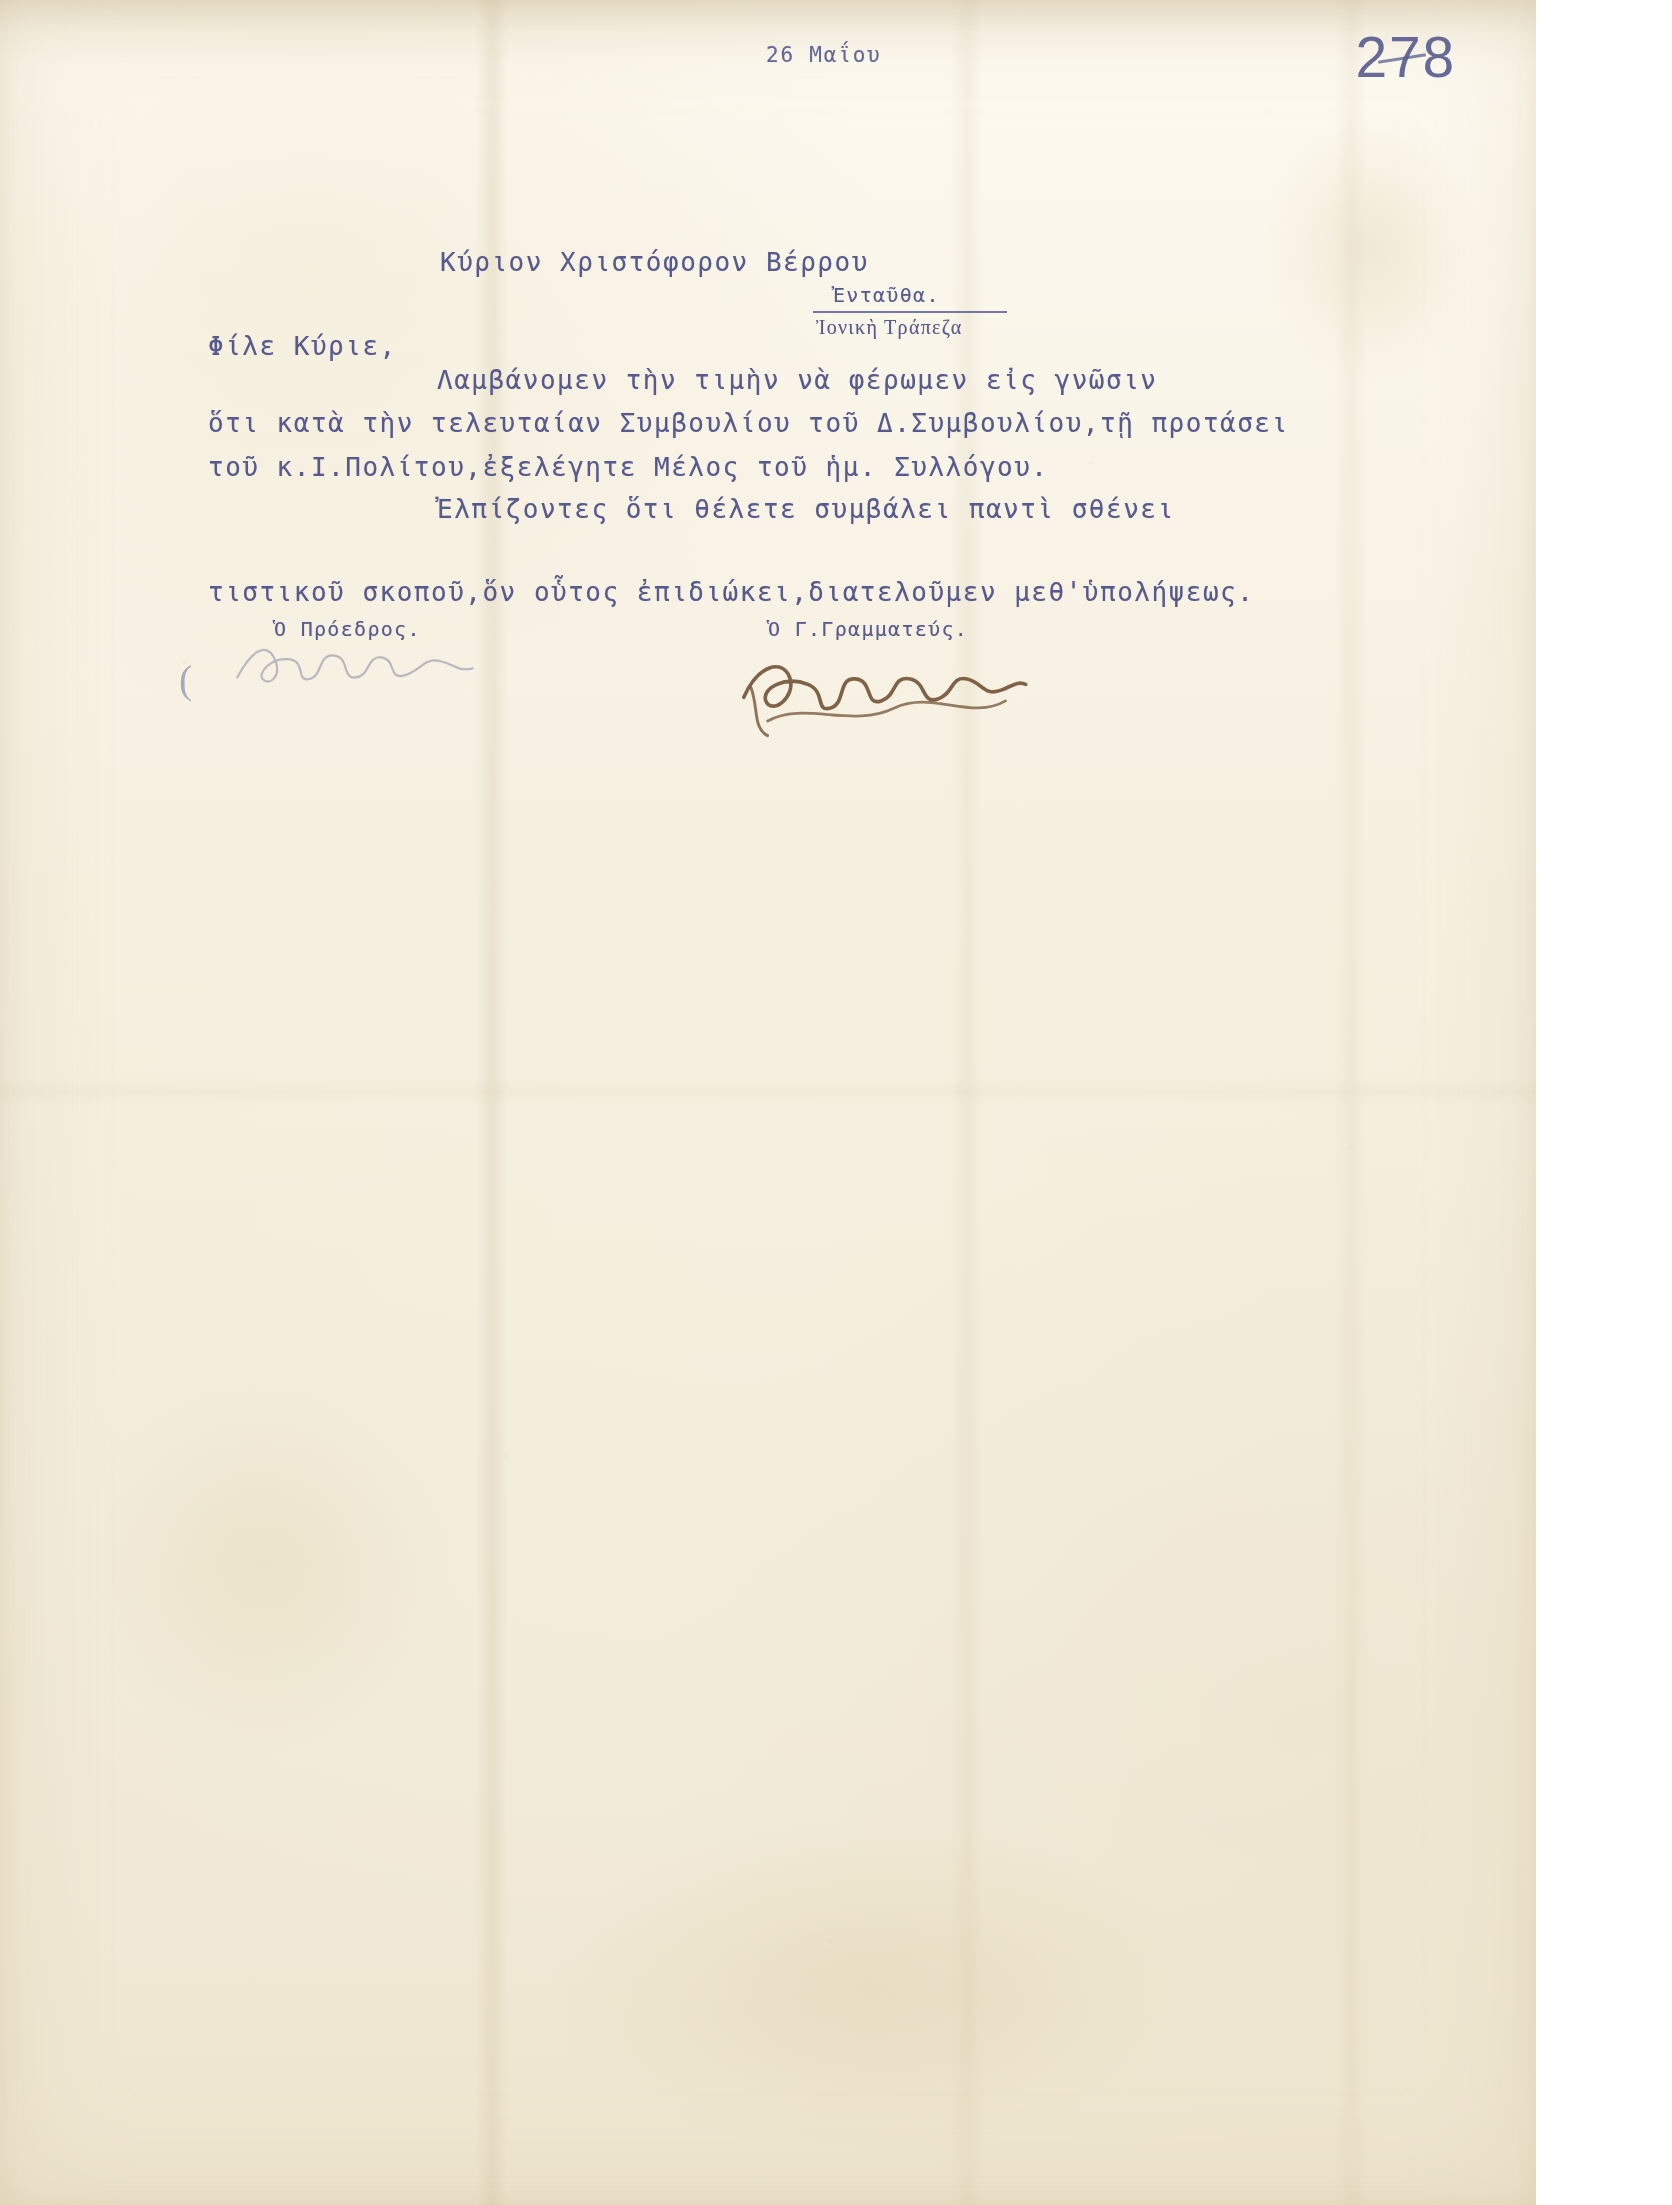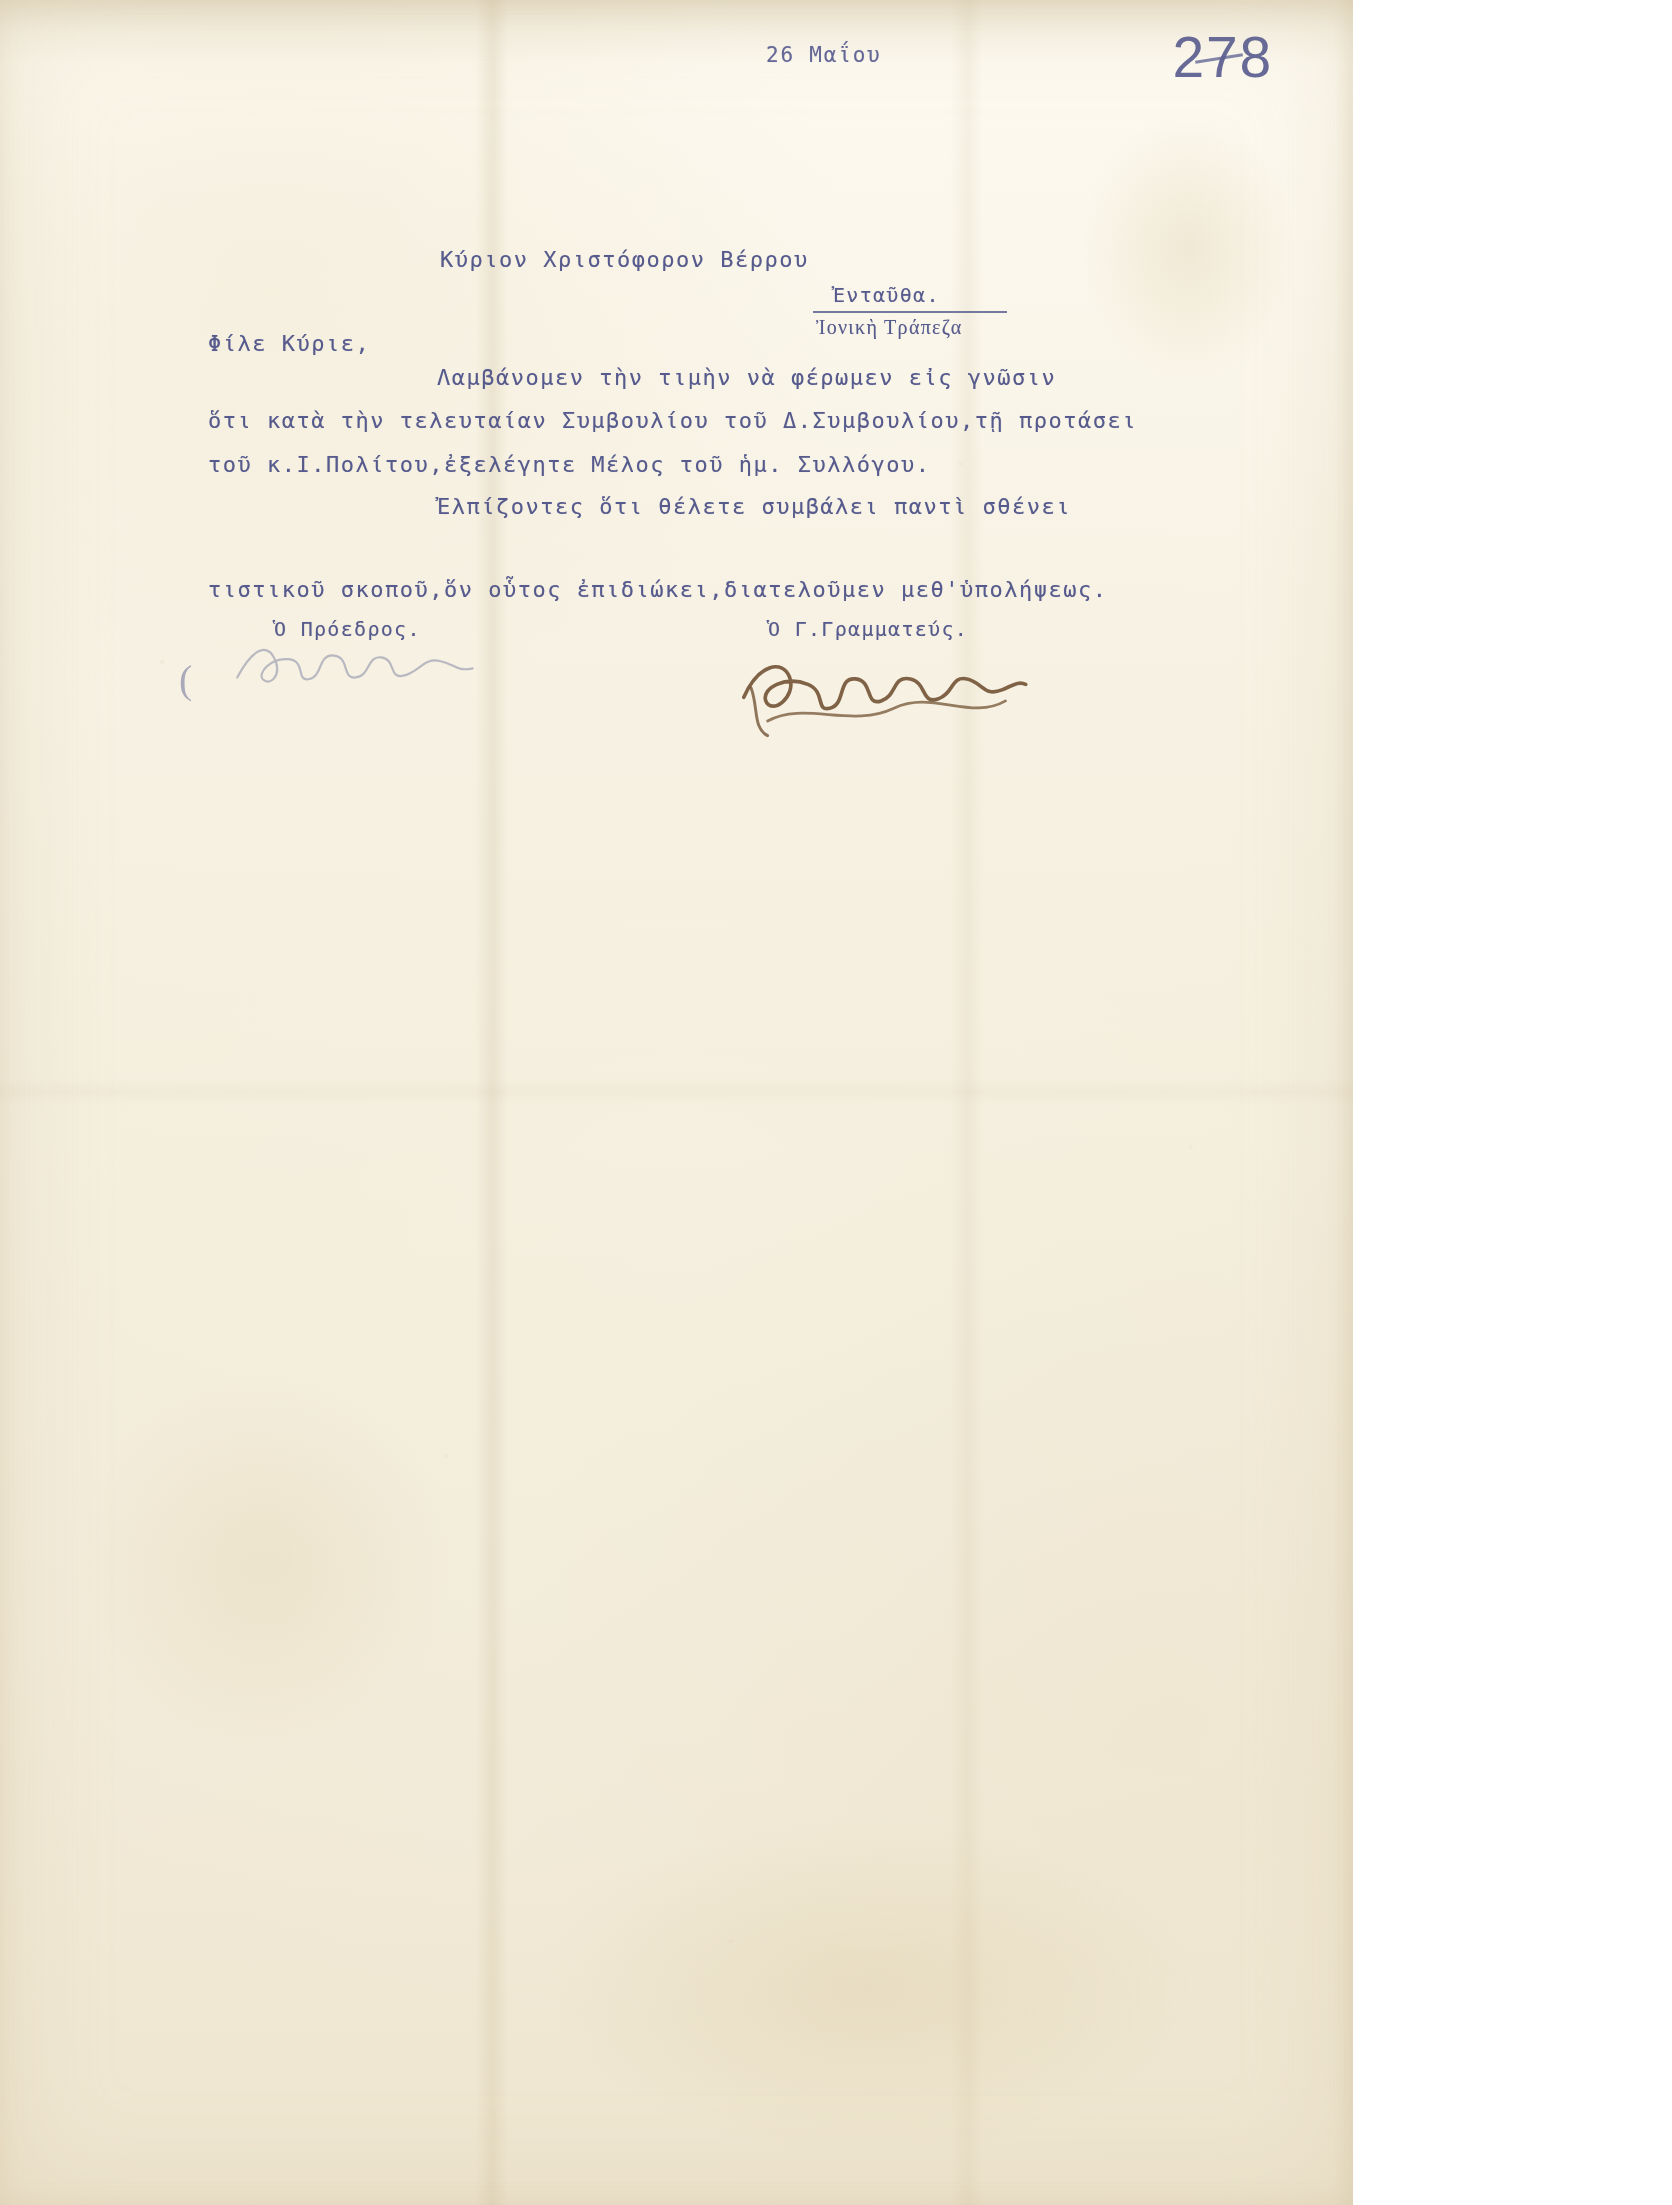--- a/index.html
+++ b/index.html
@@ -5,21 +5,21 @@
   html, body {
     margin: 0;
     padding: 0;
     background: #ffffff;
   }
   body {
     font-family: "Liberation Sans", sans-serif;
   }
   .page {
     position: relative;
-    width: 1353px;
+    width: 1536px;
     height: 2206px;
     overflow: hidden;
     background:
       radial-gradient(ellipse 822px 640px at 20% 12%, rgba(236,226,200,0.35), rgba(236,226,200,0) 70%),
       radial-gradient(ellipse 914px 822px at 85% 78%, rgba(233,222,196,0.30), rgba(233,222,196,0) 72%),
       radial-gradient(ellipse 1279px 1096px at 50% 55%, rgba(246,241,226,0.55), rgba(246,241,226,0) 75%),
       linear-gradient(180deg, #fdfaf1 0%, #f7f2e4 28%, #f3ecda 60%, #f1e9d5 85%, #eee5cf 100%);
   }
 
   
@@ -70,21 +70,21 @@
     position: absolute;
     pointer-events: none;
     border-radius: 50%;
   }
 
   
   .tw {
     position: absolute;
     color: #4a4f86;
     font-family: "DejaVu Sans Mono", monospace;
-    font-size: 22px;
+    font-size: 26px;
     letter-spacing: 1.5px;
     white-space: pre;
     text-shadow: 0 0 0.9px rgba(74,79,134,0.35);
     opacity: .93;
   }
   .tw.small { font-size: 20px; letter-spacing: 1.3px; }
 
   .date-line {
     top: 43px;
     left: 766px;

